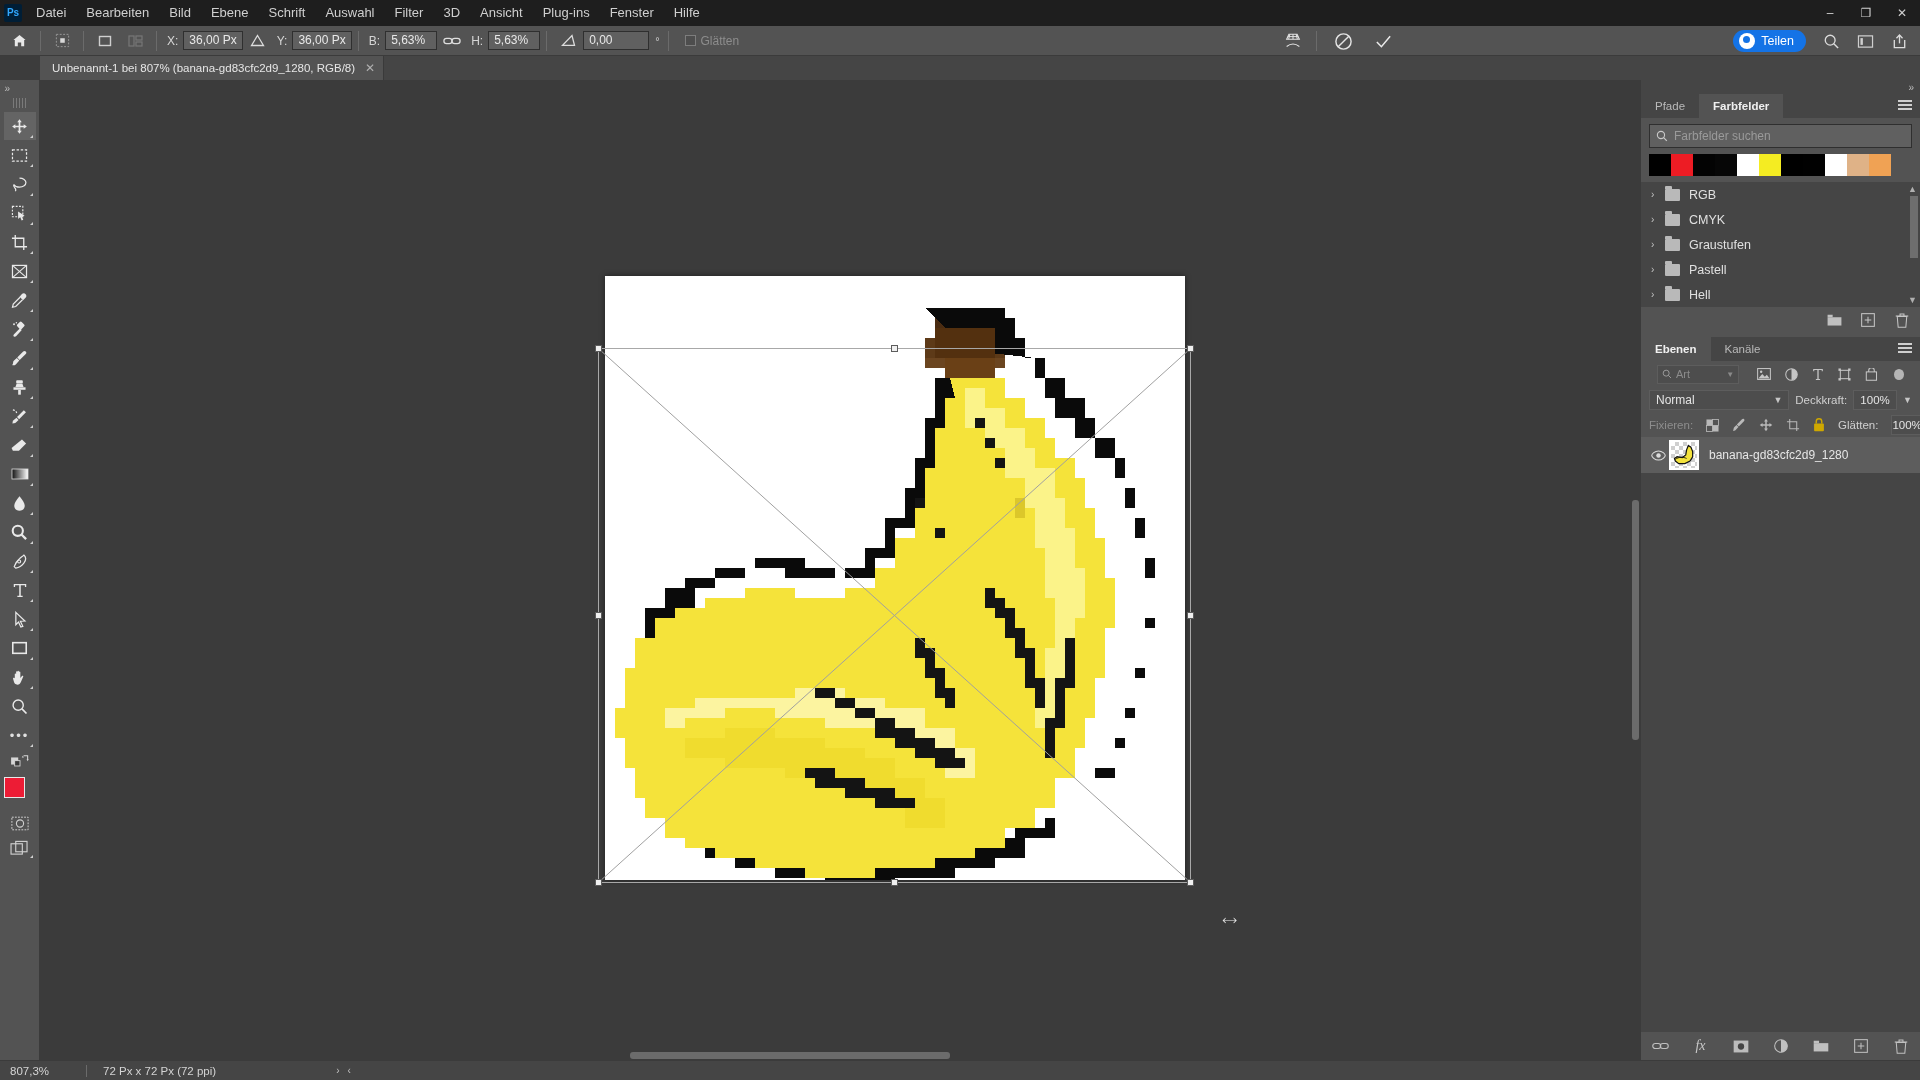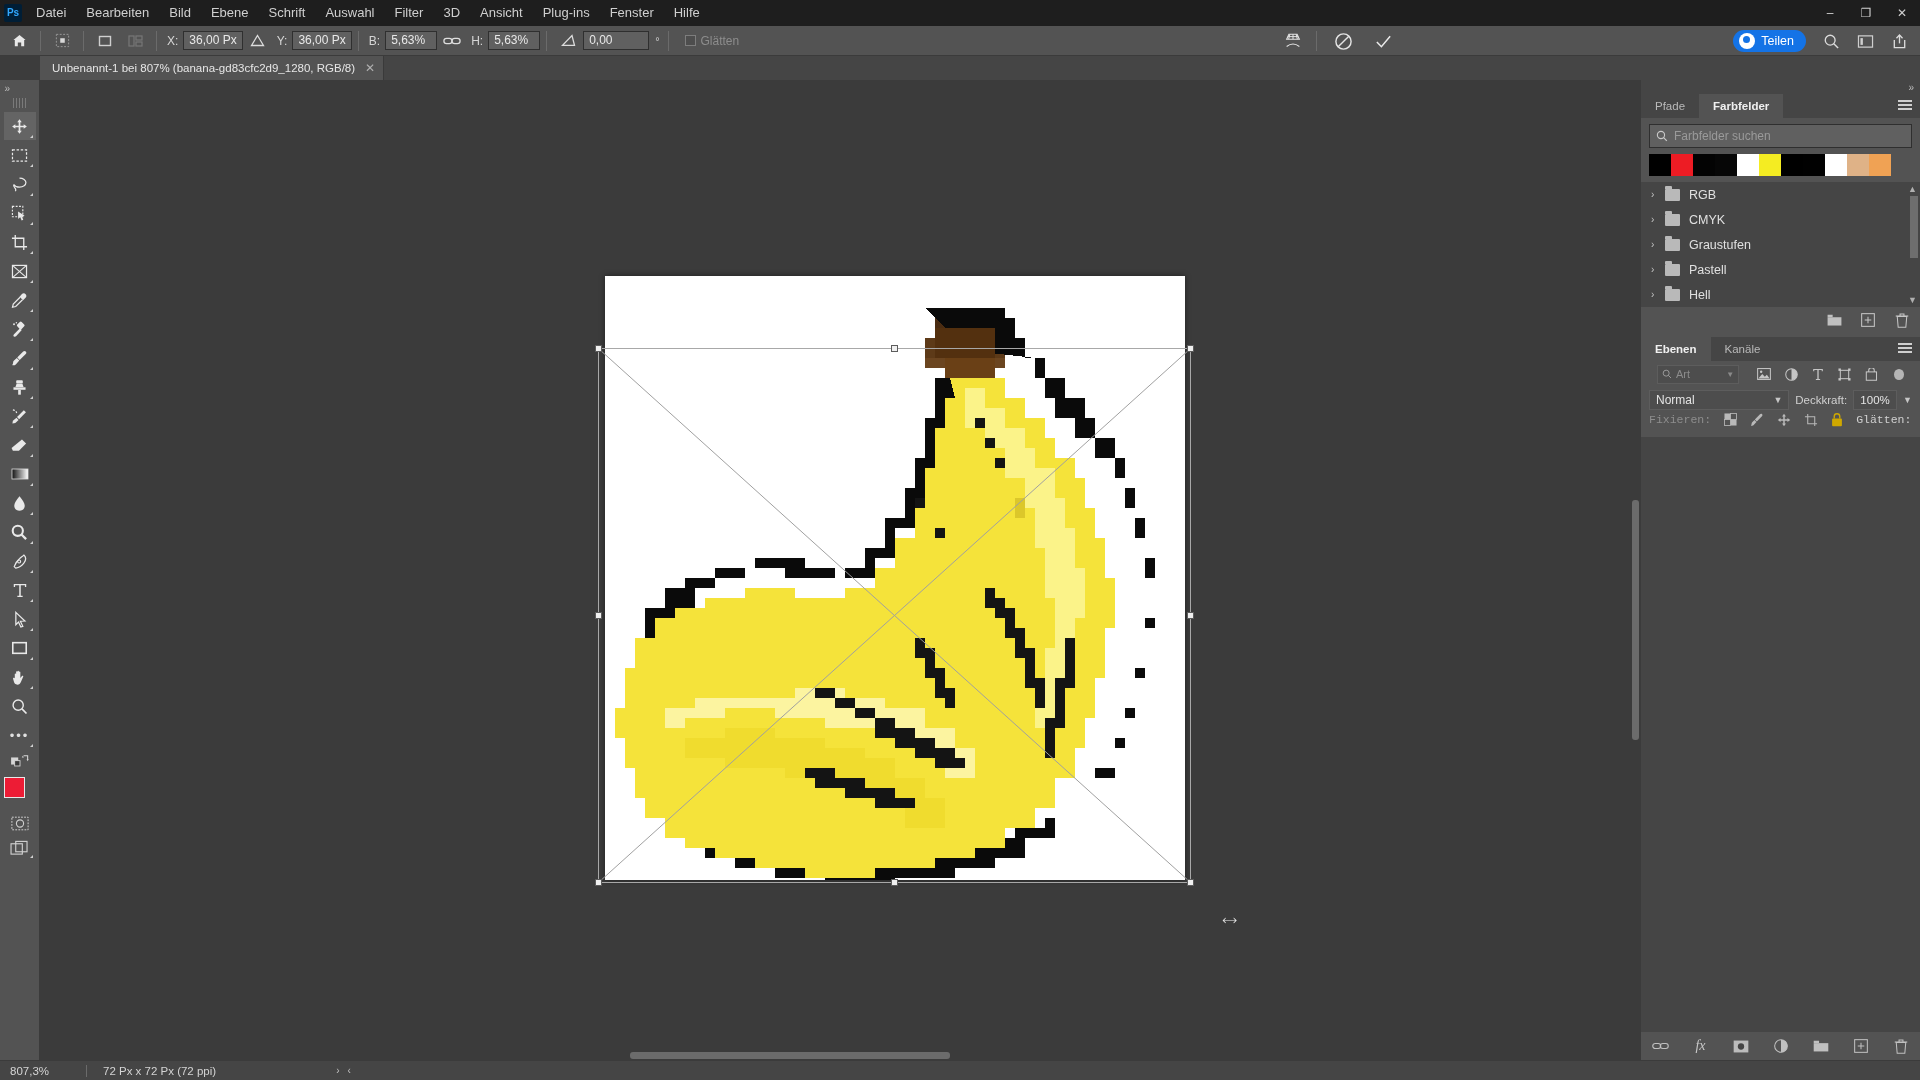--- a/index.html
+++ b/index.html
@@ -151,21 +151,21 @@
   .lt-toggle { width:11px;height:11px;border-radius:50%;background:#b5b5b5; margin-left:16px;}
   .blend-row { height:26px; display:flex; align-items:center; padding:0 8px; gap:6px;}
   .blend-select {
     flex:1; height:20px; background:#4d4d4d; border:1px solid #5d5d5d; color:#e4e4e4;
     font-size:12px; display:flex; align-items:center; padding:0 6px; justify-content:space-between;
   }
   .small-lab { font-size:11.5px; color:#d0d0d0; white-space:nowrap;}
   .num-box { width:44px;height:20px; background:#4d4d4d;border:1px solid #5d5d5d; color:#e4e4e4;
      font-size:11.5px; display:flex;align-items:center;justify-content:center;}
   .caret { font-size:9px; color:#c6c6c6; }
-  .lock-row { height:24px; display:flex; align-items:flex-start; padding:0 8px; gap:13px;font-family:Liberation Mono, monospace; }
+  .lock-row { height:24px; display:flex; align-items:center; padding:0 8px; gap:13px; }
   .lock-lab { font-size:11.5px; color:#8d8d8d; }
   .lock-ico { color:#bdbdbd; display:flex; align-items:center; }
   .layer-list { flex:1; background:#454545; overflow:hidden; }
   .layer-row { height:36px; display:flex; align-items:center; padding-left:6px; position:relative;}
   .layer-row.selected { background:#5d5d5d; }
   .eye { width:22px; display:flex; justify-content:center; color:#d8d8d8;}
   .lthumb { width:30px;height:30px; border:1px solid #1c1c1c; background:#fff; margin-right:10px; position:relative; overflow:hidden;}
   .lthumb.sel-border { border:2px solid #ffffff; }
   .checker {
     position:absolute;left:0;top:0;right:0;bottom:0;
@@ -817,20 +817,36 @@
               <path d="M3.5 5.8 L3.5 3.8 A3 3 0 0 1 9.5 3.8 L9.5 5.8" fill="none" stroke="#cfa800" stroke-width="1.5"></path>
             </svg>
         </span>
         <span class="small-lab" style="margin-left:auto;">Glätten:</span>
         <span class="num-box">100%</span>
 
       </div>
 
       <div class="layer-list">
 
+        <div class="layer-row selected">
+          <span class="eye">
+            <svg width="15" height="11" viewBox="0 0 16 11">
+                <path d="M8 0.6 C12 0.6 15.2 4 15.2 5.5 C15.2 7 12 10.4 8 10.4 C4 10.4 0.8 7 0.8 5.5 C0.8 4 4 0.6 8 0.6 Z" fill="none" stroke="#dcdcdc" stroke-width="1.1"></path>
+                <circle cx="8" cy="5.5" r="2.4" fill="#dcdcdc"></circle>
+              </svg>
+          </span>
+          <span class="lthumb sel-border">
+            <span class="checker"></span>
+            <svg viewBox="0 0 30 30" style="position:absolute;left:0;top:0;width:100%;height:100%">
+              <path d="M20 4 L23 6 L25 11 L25 17 L22 22 L16 25 L9 25 L5 22 L4 19 L7 17 L13 18 L17 15 L18 9 Z" fill="#f3e23c" stroke="#111" stroke-width="1.4"></path>
+              <path d="M5 20 C9 17 14 17 18 19" fill="none" stroke="#111" stroke-width="1"></path>
+            </svg>
+          </span>
+          <span class="lname">banana-gd83cfc2d9_1280</span>
+        </div>
 
       </div>
 
       <div class="layers-footer">
         <span class="lf-ico">
           <svg width="17" height="10" viewBox="0 0 18 10">
               <rect x="0.8" y="2.4" width="8.4" height="5.2" rx="2.6" fill="none" stroke="#c0c0c0" stroke-width="1.2"></rect>
               <rect x="8.8" y="2.4" width="8.4" height="5.2" rx="2.6" fill="none" stroke="#c0c0c0" stroke-width="1.2"></rect>
             </svg>
         </span>

